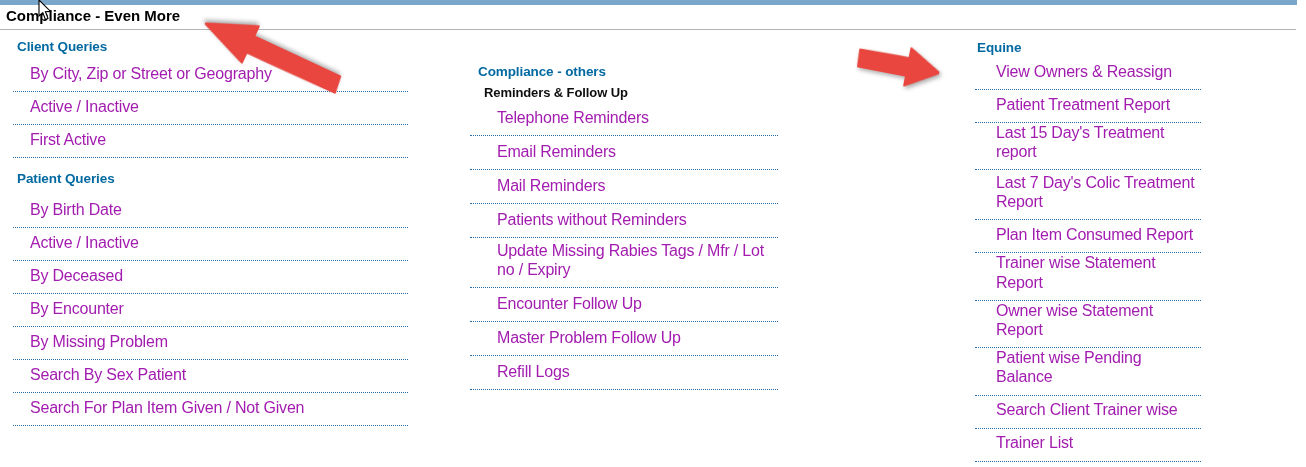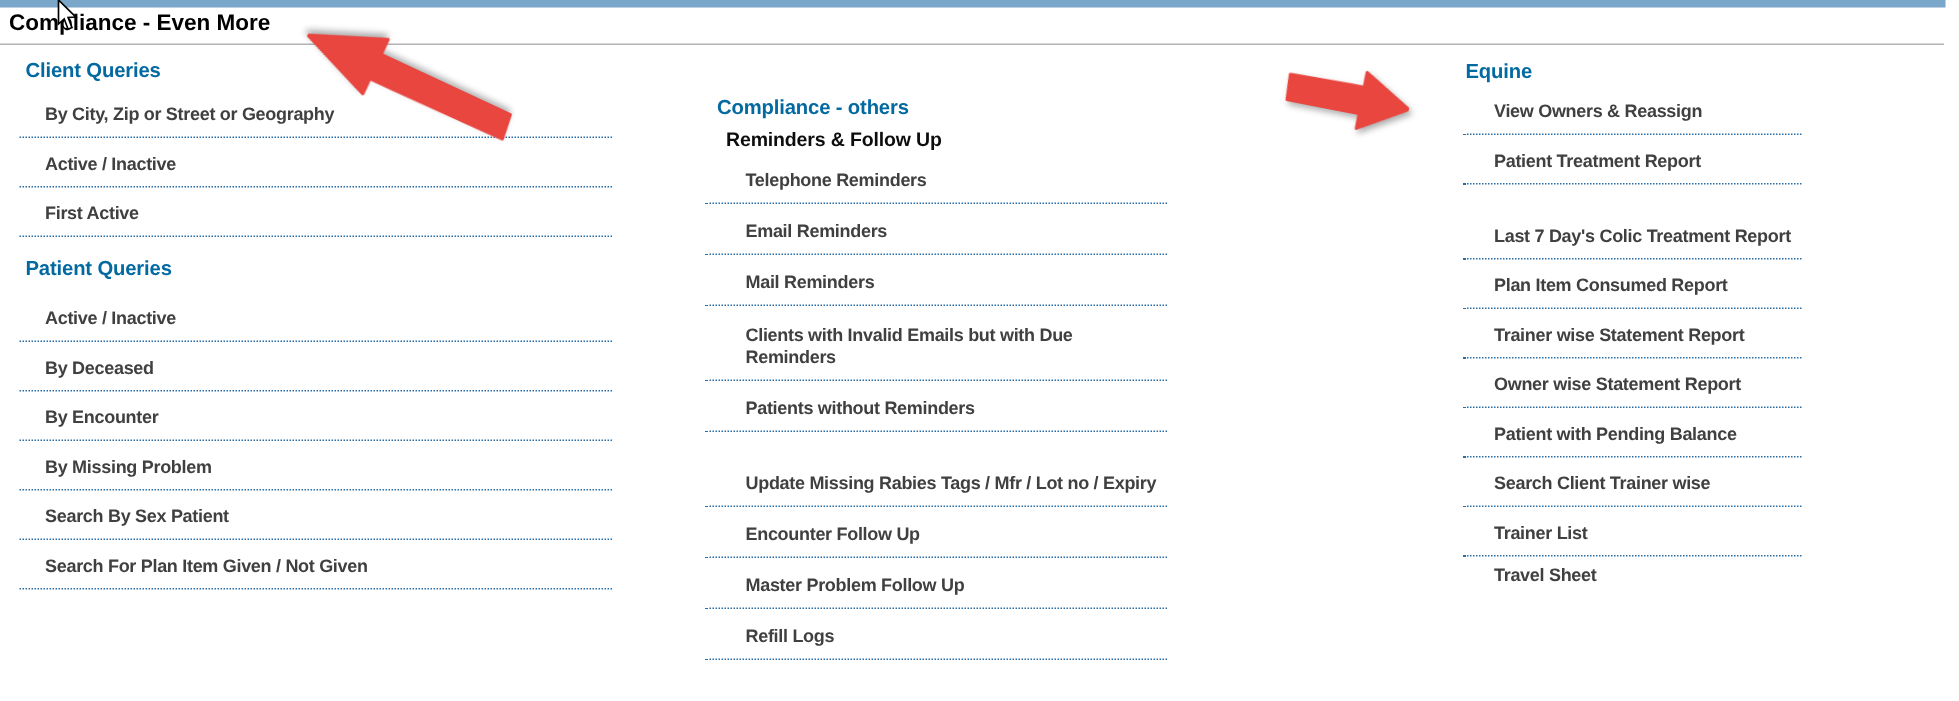--- a/index.html
+++ b/index.html
@@ -23,21 +23,21 @@
   .item{
     box-sizing:border-box;border-bottom:1px dotted #2a6da5;
     display:flex;align-items:flex-end;min-height:33px;padding-bottom:8px;
   }
   .col1 .item{padding-left:17px;}
   .col2 .item{padding-left:27px;min-height:34px;}
   .col3 .item{padding-left:21px;}
   .item.tall{min-height:50px;}
   .item.no-border{border-bottom:none;align-items:center;}
   a.link{
-    color:#404040;font-weight:bold;font-size:12px;text-decoration:none;
+    color:#a21caf;font-weight:normal;font-size:16px;text-decoration:none;
     line-height:1.2;letter-spacing:-0.2px;cursor:pointer;display:block;
   }
   .arrow{position:absolute;}
   .arrow polygon{fill:#e9463f;}
   .arrow1{left:198px;top:33px;width:150px;height:44px;transform:rotate(-155deg);
     filter:drop-shadow(2px 2px 2px rgba(70,70,70,0.45));}
   .arrow2{left:856px;top:45px;width:84px;height:40px;transform:rotate(11deg);
     filter:drop-shadow(2px 2px 2px rgba(70,70,70,0.45));}
   .cursor{position:absolute;left:36px;top:0;width:16px;height:22px;}
 </style>
@@ -54,20 +54,23 @@
   <div class="item">
       <a class="link">By City, Zip or Street or Geography</a>
     </div>
   <div class="item">
       <a class="link">Active / Inactive</a>
     </div>
   <div class="item">
       <a class="link">First Active</a>
     </div>
   <div class="sec-header second">Patient Queries</div>
+  <div class="item">
+      <a class="link">By Birth Date</a>
+    </div>
   <div class="item">
       <a class="link">Active / Inactive</a>
     </div>
   <div class="item">
       <a class="link">By Deceased</a>
     </div>
   <div class="item">
       <a class="link">By Encounter</a>
     </div>
   <div class="item">
@@ -86,23 +89,20 @@
   <div class="sub-header">Reminders &amp; Follow Up</div>
   <div class="item">
       <a class="link">Telephone Reminders</a>
     </div>
   <div class="item">
       <a class="link">Email Reminders</a>
     </div>
   <div class="item">
       <a class="link">Mail Reminders</a>
     </div>
-  <div class="item tall">
-      <a class="link">Clients with Invalid Emails but with Due Reminders</a>
-    </div>
   <div class="item">
       <a class="link">Patients without Reminders</a>
     </div>
   <div class="item tall">
       <a class="link">Update Missing Rabies Tags / Mfr / Lot no / Expiry</a>
     </div>
   <div class="item">
       <a class="link">Encounter Follow Up</a>
     </div>
   <div class="item">
@@ -114,34 +114,37 @@
 </div>
 
 <div class="col col3">
   <div class="sec-header">Equine</div>
   <div class="item">
       <a class="link">View Owners &amp; Reassign</a>
     </div>
   <div class="item">
       <a class="link">Patient Treatment Report</a>
     </div>
+  <div class="item">
+      <a class="link">Last 15 Day's Treatment report</a>
+    </div>
   <div class="item tall">
       <a class="link">Last 7 Day's Colic Treatment Report</a>
     </div>
   <div class="item">
       <a class="link">Plan Item Consumed Report</a>
     </div>
   <div class="item">
       <a class="link">Trainer wise Statement Report</a>
     </div>
   <div class="item">
       <a class="link">Owner wise Statement Report</a>
     </div>
   <div class="item">
-      <a class="link">Patient with Pending Balance</a>
+      <a class="link">Patient wise Pending Balance</a>
     </div>
   <div class="item">
       <a class="link">Search Client Trainer wise</a>
     </div>
   <div class="item">
       <a class="link">Trainer List</a>
     </div>
   <div class="item no-border">
       <a class="link">Travel Sheet</a>
     </div>

